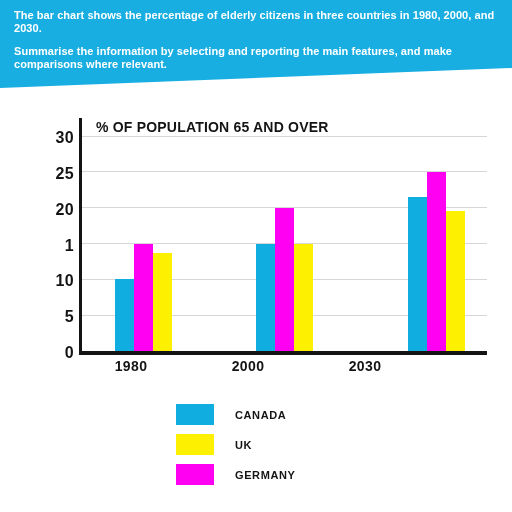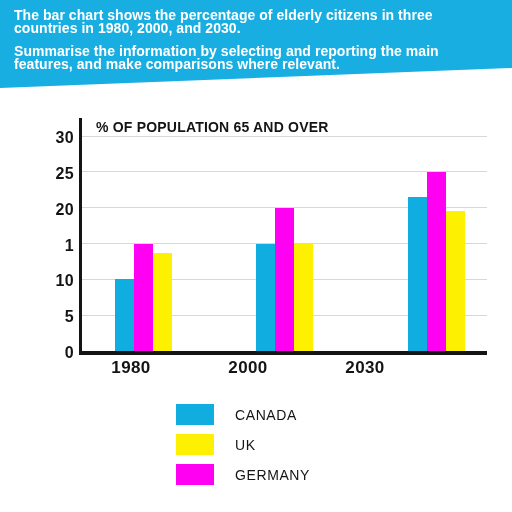--- a/index.html
+++ b/index.html
@@ -27,21 +27,21 @@
     clip-path: polygon(0 0, 100% 0, 100% 68px, 0 88px);
   }
   #banner-text {
     position: absolute;
     left: 14px;
     top: 9px;
     width: 482px;
   }
   .banner-para {
     color: #ffffff;
-    font-size: 14px;
+    font-size: 11px;
     font-weight: bold;
     line-height: 12.5px;
     letter-spacing: 0.05px;
     margin: 0 0 11px 0;
   }
 
   
   #chart {
     position: absolute;
     left: 0;
@@ -104,21 +104,21 @@
     position: absolute;
     bottom: 0;
   }
   .bar-canada  { background: #0fade0; }
   .bar-germany { background: #ff00f2; }
   .bar-uk      { background: #fdf000; }
 
   .xcat-label {
     position: absolute;
     top: 240px;
-    font-size: 17px;
+    font-size: 14px;
     font-weight: bold;
     color: #141414;
     letter-spacing: 0.4px;
     text-align: center;
     width: 60px;
   }
 
   #chart-title {
     position: absolute;
     left: 96px;
@@ -142,22 +142,22 @@
     height: 21px;
     margin-bottom: 9px;
   }
   .legend-swatch {
     width: 38px;
     height: 21px;
     flex: 0 0 auto;
   }
   .legend-label {
     margin-left: 21px;
-    font-size: 14px;
-    font-weight: normal;
+    font-size: 11px;
+    font-weight: bold;
     color: #141414;
     letter-spacing: 0.6px;
   }
 </style>
 </head>
 <body>
 
 <div id="banner"></div>
 <div id="banner-text">
   <p class="banner-para">The bar chart shows the percentage of elderly citizens in three countries in 1980, 2000, and 2030.</p>

